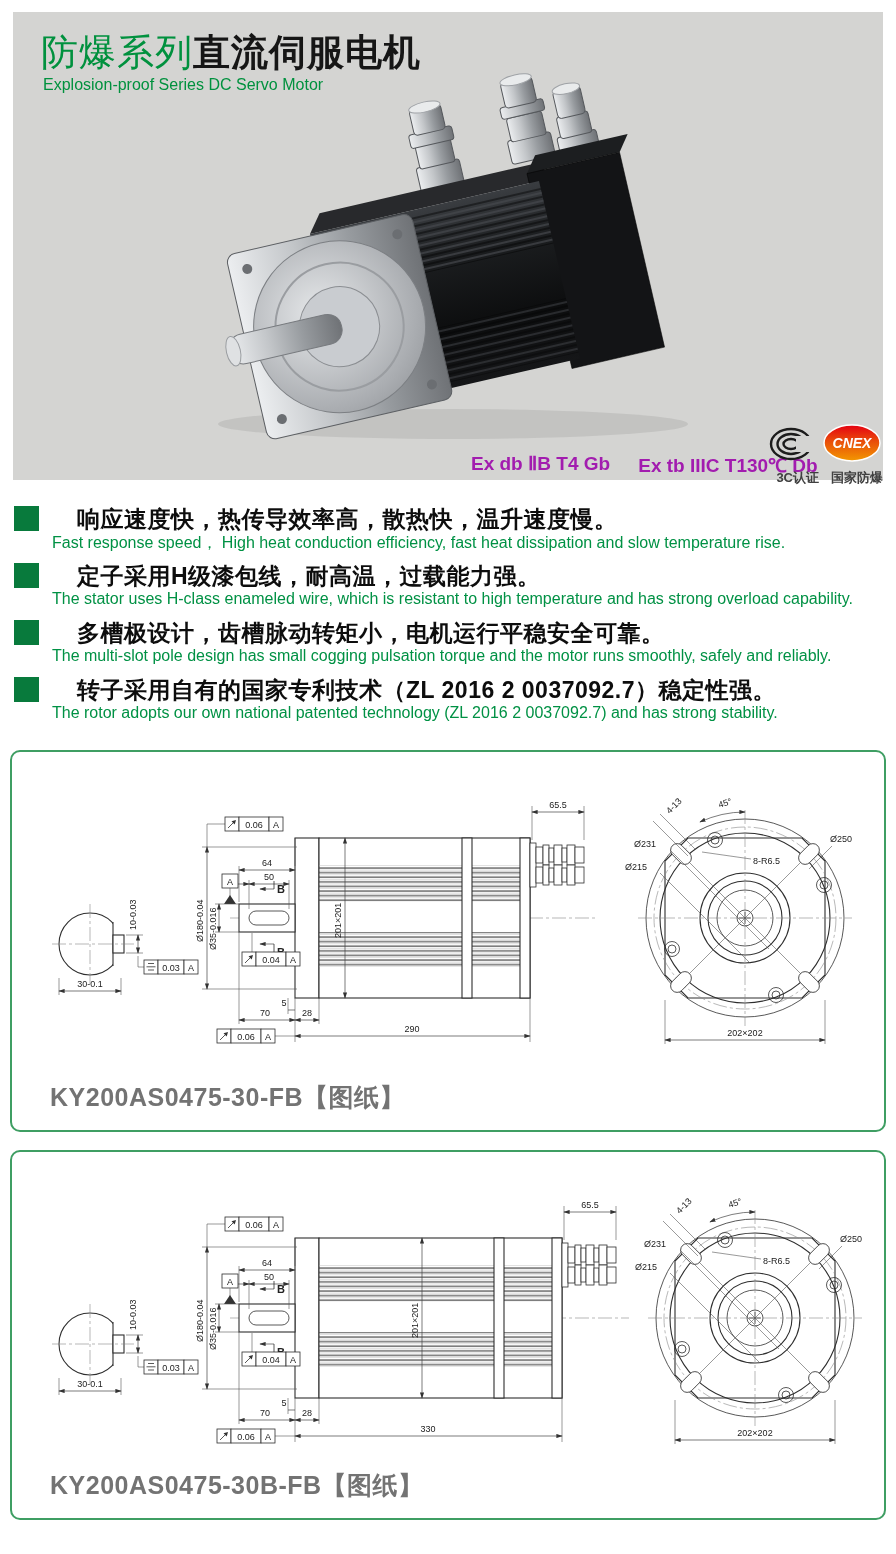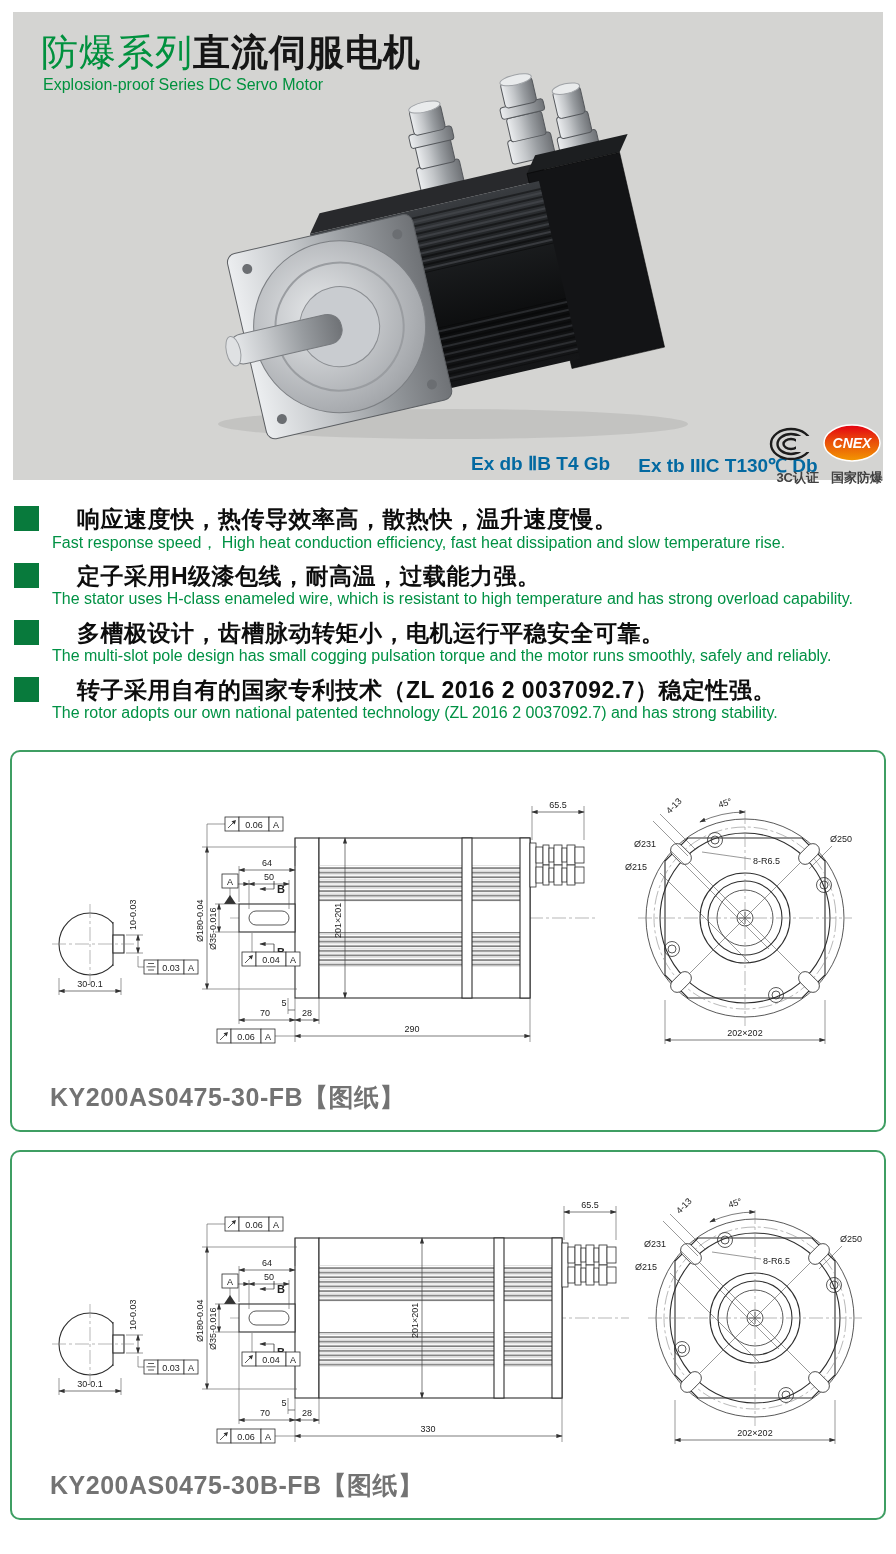--- a/index.html
+++ b/index.html
@@ -6,21 +6,21 @@
   .page{position:relative;width:896px;height:1554px;background:#fff;overflow:hidden;
         font-family:"Liberation Sans",sans-serif;}
   
   .hero{position:absolute;left:13px;top:12px;width:870px;height:468px;background:#d4d4d2;}
   .titlebar{position:absolute;left:28px;top:16px;white-space:nowrap;}
   .t-green{font-size:37px;font-weight:normal;color:#00913e;letter-spacing:1px;}
   .t-dark{font-size:37px;font-weight:bold;color:#161616;letter-spacing:1px;}
   .subtitle{position:absolute;left:30px;top:64px;font-size:16px;color:#00913e;}
   .motor-svg{position:absolute;left:150px;top:78px;width:580px;height:360px;overflow:visible;}
   .certs{position:absolute;left:458px;top:440px;display:flex;gap:28px;
-         font-size:19px;font-weight:bold;color:#0369a1;white-space:nowrap;}
+         font-size:19px;font-weight:bold;color:#a21caf;white-space:nowrap;}
   .badge{position:absolute;text-align:right;}
   .badge-3c{left:750px;top:414px;width:56px;}
   .badge-cnex{left:808px;top:412px;width:62px;}
   .badge-label{font-size:13px;font-weight:bold;color:#404040;margin-top:1px;}
   
   .features{position:absolute;left:14px;top:504px;width:872px;}
   .feat{position:relative;height:57px;}
   .feat .sq{position:absolute;left:0;top:2px;width:25px;height:25px;background:#087a3c;}
   .feat .zh{position:absolute;left:38px;top:0;font-size:23px;font-weight:bold;color:#0d0d0d;
             white-space:nowrap;letter-spacing:0.5px;padding-left:25px;}

